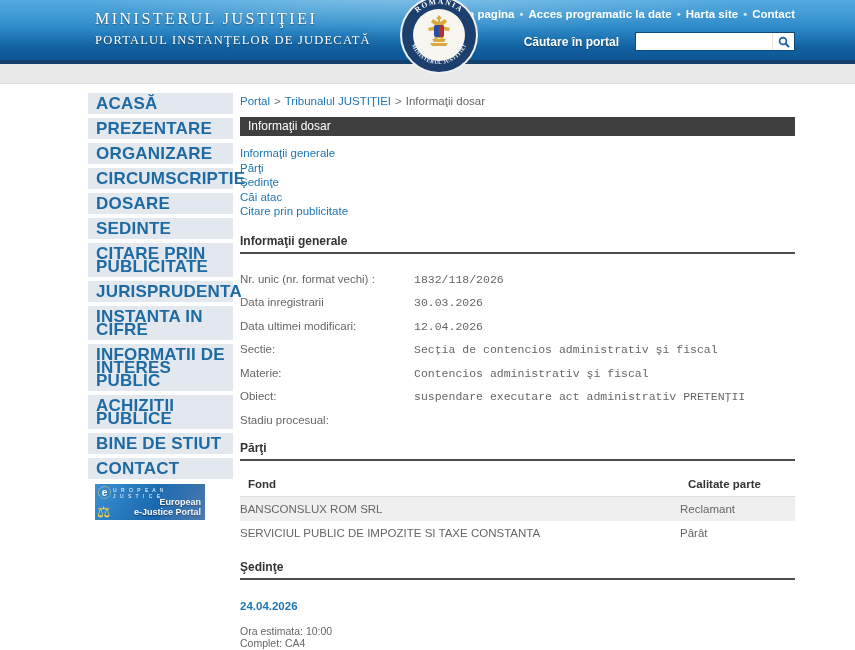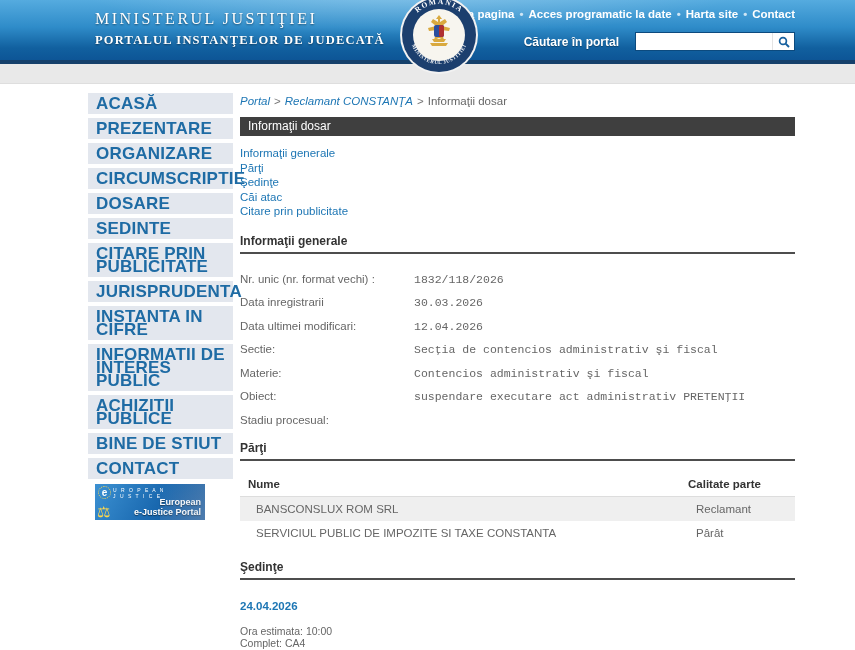--- a/index.html
+++ b/index.html
@@ -8,21 +8,21 @@
 
   
   .hdr { position:relative; width:855px; height:64px;
     background:linear-gradient(180deg,#55abdf 0%,#2f8cc9 45%,#11609f 80%,#0d5596 100%);
     border-bottom:4px solid #15406b; }
   .hdr::before { content:""; position:absolute; inset:0;
     background:radial-gradient(ellipse 60% 120% at 48% -20%, rgba(255,255,255,.28), rgba(255,255,255,0) 65%); }
   .brand { position:absolute; left:95px; top:7px; color:#fff;
     font-family:"Liberation Serif", serif; text-shadow:0 1px 2px rgba(0,0,0,.45); }
   .brand h1 { font-size:16px; font-weight:normal; letter-spacing:2.5px; line-height:23px; }
-  .brand h2 { font-size:12.5px; font-weight:bold; letter-spacing:1.2px; margin-top:3px; }
+  .brand h2 { font-size:12.5px; font-weight:normal; letter-spacing:1.2px; margin-top:3px; }
   .hdr-right { position:absolute; right:60px; top:8px; text-align:right; z-index:3; }
   .toplinks { font-size:11.5px; font-weight:bold; color:#fff; white-space:nowrap; }
   .toplinks a { color:#fff; text-decoration:none; }
   .toplinks .sep { margin:0 5px; color:#cfe6f5; }
   .searchrow { margin-top:12px; display:flex; align-items:center; justify-content:flex-end; }
   .search-label { color:#fff; font-size:12px; font-weight:bold; margin-right:16px;
     text-shadow:0 1px 1px rgba(0,0,0,.35); }
   .search-box { display:flex; background:#fff; border:1px solid #0c4a7e; height:19px; width:160px; }
   .search-box input { flex:1; border:0; outline:none; font-size:11px; padding:0 4px; min-width:0; }
   .search-btn { width:22px; border:0; background:#fff; cursor:pointer;
@@ -51,39 +51,39 @@
     border:1px dotted #ffd84d; color:#fff; font-size:10px; font-weight:bold; line-height:12px;
     text-align:center; }
   .ej-top { position:absolute; left:18px; top:3px; font-size:5px; letter-spacing:1.5px;
     line-height:6px; white-space:pre; }
   .ej-scales { position:absolute; left:2px; bottom:-1px; font-size:15px; color:#ffd84d; }
   .ej-main { position:absolute; right:4px; bottom:3px; font-size:9px; font-weight:bold;
     text-align:right; line-height:9.5px; text-shadow:0 1px 1px rgba(0,0,0,.5); white-space:pre-line; }
 
   
   .crumb { font-size:11.5px; color:#666; margin:2px 0 10px 0; }
-  .crumb a { color:#1d76b4; text-decoration:none;font-style:italic; }
+  .crumb a { color:#1d76b4; text-decoration:none; }
   .crumb .csep { margin:0 4px; color:#777; }
   .titlebar { background:#3f3f3f; color:#fff; font-size:12px; padding:2px 8px 3px 8px;
     margin-bottom:10px; }
   .jumplinks a { display:block; color:#1d76b4; text-decoration:none; font-size:11.5px;
     line-height:14.5px; }
 
   .sect-h { font-size:12px; font-weight:bold; color:#333; padding-bottom:4px;
     border-bottom:2px solid #4d4d4d; margin-top:15px; }
 
   .info-rows { margin-top:19px; }
   .irow { display:flex; font-size:11.5px; color:#666; margin-bottom:10.5px;gap:37px; }
   .irow .lbl { width:137px; flex:none; }
   .irow .val { flex:1;font-family:Liberation Mono, monospace; }
 
   table.parts { width:100%; border-collapse:collapse; margin-top:11px; font-size:11.5px; }
   table.parts th { text-align:left; color:#333; font-size:11.5px; padding:6px 8px;
     border-bottom:1px solid #ddd; }
-  table.parts td { color:#666; padding:6px 16px; }
+  table.parts td { color:#666; padding:6px 0; }
   table.parts tr.alt td { background:#efefef; }
   th.qcol, td.qcol { width:115px; }
 
   .hearing-date { display:inline-block; color:#1d76b4; font-weight:bold; font-size:11.5px;
     text-decoration:none; margin-top:20px; }
   .hearing-details { margin-top:11px; font-size:10.5px; color:#666; line-height:12.5px; }
 </style>
 </head>
 <body>
 
@@ -160,21 +160,21 @@
       <span class="ej-top">U R O P E A N
 J U S T I C E</span>
       <span class="ej-scales">⚖</span>
       <span class="ej-main">European
 e-Justice Portal</span>
     </div>
   </aside>
 
   <main class="main">
     <div class="crumb">
-      <a href="#">Portal</a><span class="csep">&gt;</span><a href="#">Reclamant CONSTANŢA</a><span class="csep">&gt;</span><span>Informaţii dosar</span>
+      <a href="#">Portal</a><span class="csep">&gt;</span><a href="#">Tribunalul JUSTIŢIEI</a><span class="csep">&gt;</span><span>Informaţii dosar</span>
     </div>
 
     <div class="titlebar">Informaţii dosar</div>
 
     <div class="jumplinks">
       <a href="#">Informaţii generale</a>
       <a href="#">Părţi</a>
       <a href="#">Şedinţe</a>
       <a href="#">Căi atac</a>
       <a href="#">Citare prin publicitate</a>
@@ -210,21 +210,21 @@
       <div class="irow">
         <span class="lbl">Stadiu procesual:</span>
       </div>
     </div>
 
     <div class="sect-h">Părţi</div>
 
     <table class="parts">
       <thead>
         <tr>
-          <th>Nume</th>
+          <th>Fond</th>
           <th class="qcol">Calitate parte</th>
         </tr>
       </thead>
       <tbody>
         <tr class="alt">
           <td>BANSCONSLUX ROM SRL</td>
           <td class="qcol">Reclamant</td>
         </tr>
         <tr>
           <td>SERVICIUL PUBLIC DE IMPOZITE SI TAXE CONSTANTA</td>

